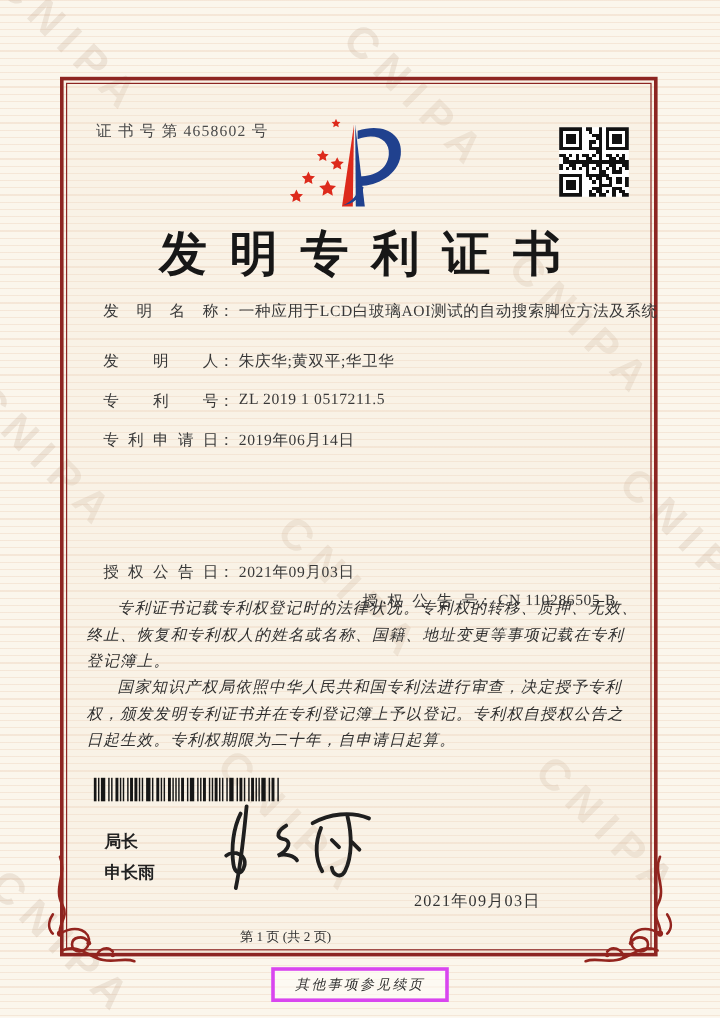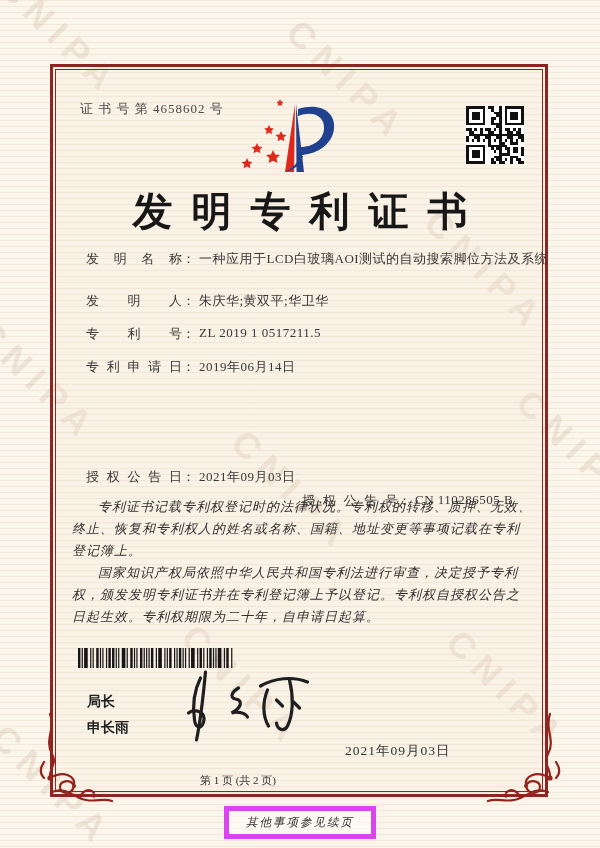--- a/index.html
+++ b/index.html
@@ -26,21 +26,21 @@
   .grp2{position:absolute;left:216px;top:0;margin-top:24px;}
   .paras{position:absolute;left:72px;top:496px;width:460px;font-size:13px;font-style:italic;
          line-height:22px;letter-spacing:1px;color:#303030;}
   .paras p{margin:0;text-indent:2em;}
   .barcode{position:absolute;left:78px;top:648px;width:158px;height:20px;}
   .signer{position:absolute;left:87px;top:688px;font-family:"Liberation Sans","DejaVu Sans",sans-serif;
           font-weight:bold;font-size:14px;color:#222;line-height:26px;}
   .sig{position:absolute;left:162px;top:668px;width:165px;height:80px;}
   .issue-date{position:absolute;left:345px;top:742px;font-size:13.5px;color:#333;letter-spacing:1px;}
   .pageno{position:absolute;left:0;top:773px;width:476px;text-align:center;font-size:11px;color:#333;}
-  .footnote{position:absolute;left:50%;top:806px;transform:translateX(-50%);border:5px solid #d946ef;
+  .footnote{position:absolute;left:50%;top:806px;transform:translateX(-50%);border:3px solid #d946ef;
             padding:4px 17px;font-size:11.5px;font-style:italic;color:#333;letter-spacing:2px;background:rgba(255,253,248,0.6);}
   .flourish{position:absolute;width:78px;height:100px;}
   .fl-left{left:36px;top:712px;}
   .fl-right{right:36px;top:712px;transform:scaleX(-1);}
 </style>
 </head>
 <body>
 
 <div class="page">
 

